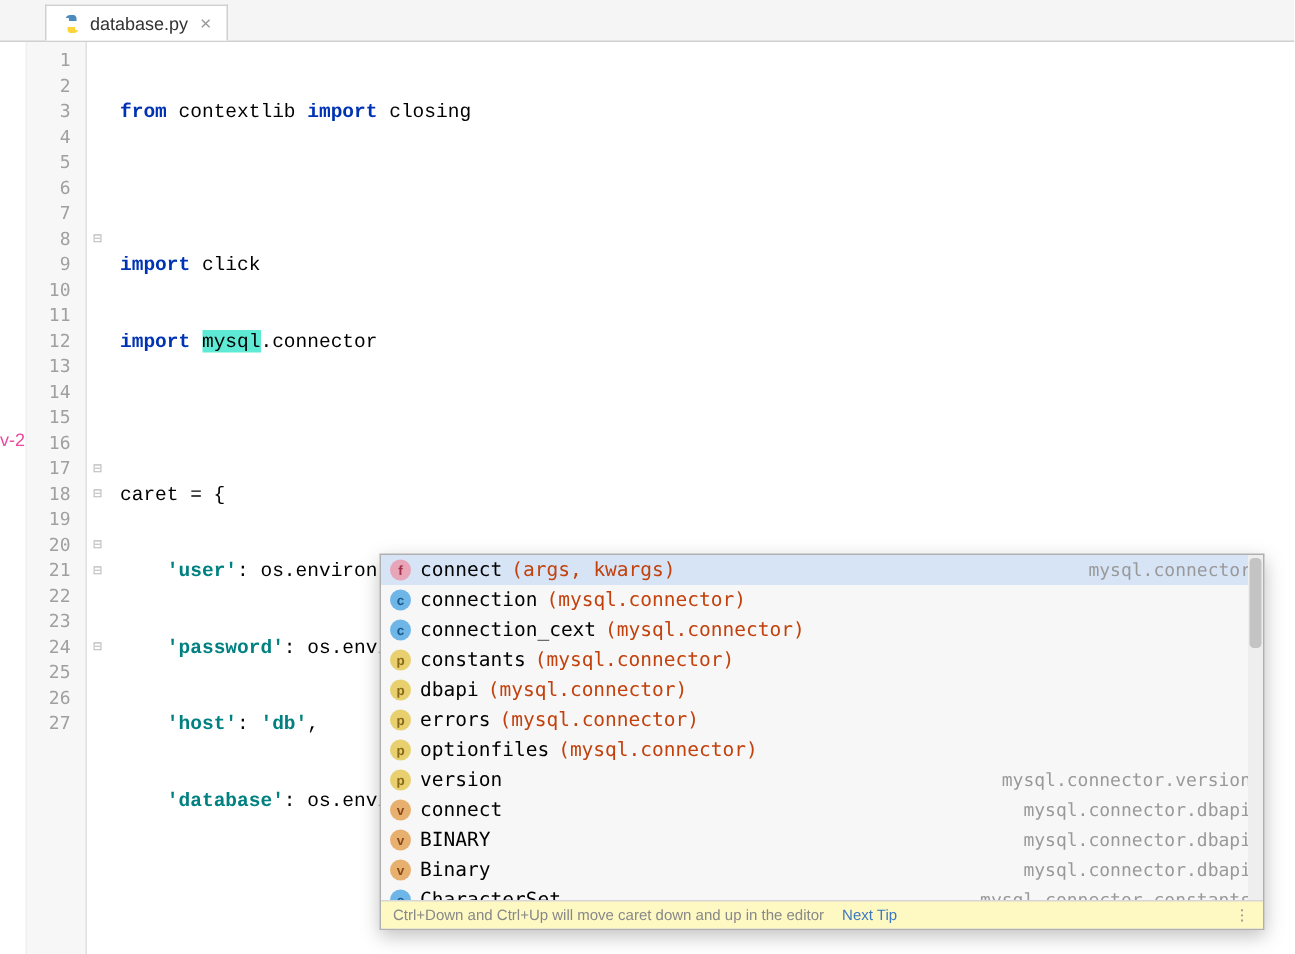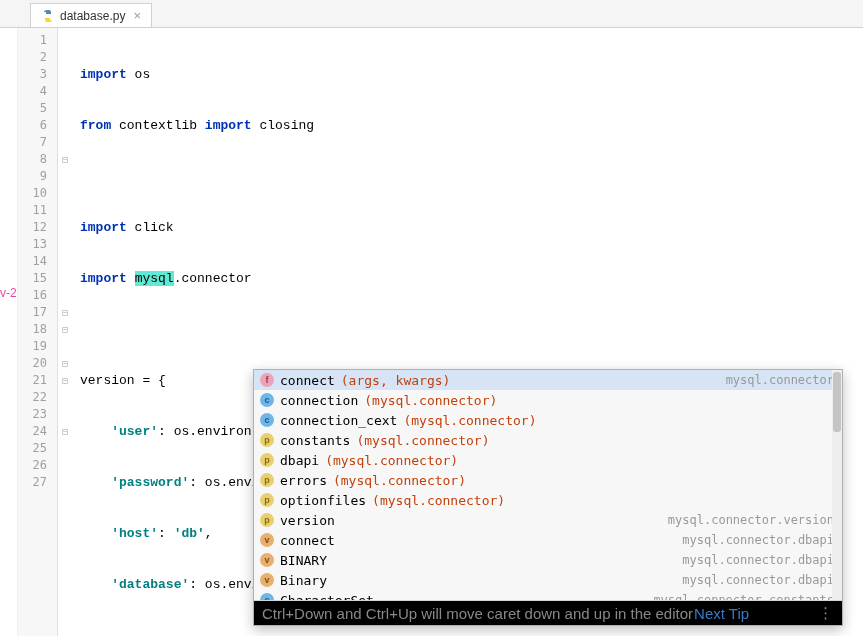--- a/index.html
+++ b/index.html
@@ -130,28 +130,28 @@
 .ico.c { background: #6fb6e8; color:#1a5a8a; }
 .ico.p { background: #e8d06f; color:#8a6a1a; }
 .ico.v { background: #e8b06f; color:#8a4a1a; }
 .popup-sb {
   position:absolute; right:0; top:0; width:10px; height:100%;
   background:#eee;
 }
 .popup-thumb { position:absolute; right:1px; top:2px; width:8px; height:60px; background:#c4c4c4; border-radius:3px; }
 .popup-footer {
   border-top: 1px solid #d6d6d6;
-  background: #000000;
+  background: #fef9c3;
   padding: 3px 8px;
   font-family: "Segoe UI",Arial,sans-serif;
-  font-size: 15px;
+  font-size: 10px;
   color: #888;
   display:flex; align-items:center;
 }
-.popup-footer a { color: #3b78c4; text-decoration: none; margin-left:1px; }
+.popup-footer a { color: #3b78c4; text-decoration: none; margin-left:12px; }
 .popup-footer .more { margin-left:auto; color:#888; letter-spacing:1px; cursor:pointer; }
 </style>
 </head>
 <body>
 
 <div class="tab-bar">
   <div class="tab">
     <span class="tab-icon">
       <svg width="14" height="14" viewBox="0 0 14 14">
           <path d="M6 1h2c1 0 2 1 2 2v2H5V4c0-1 0-1-1-1H3c0-1 1-2 3-2z" fill="#4b8bbe"></path>
@@ -219,27 +219,26 @@
       <div class="fold-minus">⊟</div>
       <div class="fold-minus">⊟</div>
       <div></div>
       <div></div>
       <div class="fold-minus">⊟</div>
       <div></div>
       <div></div>
       <div></div>
     </div>
   <div class="code">
-    <div class="code-line"><span class="kw">import</span><span> os</span></div>
     <div class="code-line"><span class="kw">from</span><span> contextlib </span><span class="kw">import</span><span> closing</span></div>
     <div class="code-line"></div>
     <div class="code-line"><span class="kw">import</span><span> click</span></div>
     <div class="code-line"><span class="kw">import</span> <span class="hl-box">mysql</span><span>.connector</span></div>
     <div class="code-line"></div>
-    <div class="code-line"><span>version = {</span></div>
+    <div class="code-line"><span>caret = {</span></div>
     <div class="code-line">    <span class="str">'user'</span><span>: os.environ[</span><span class="str">'MYSQL_USER'</span><span>],</span></div>
     <div class="code-line">    <span class="str">'password'</span><span>: os.environ[</span><span class="str">'MYSQL_PASSWORD'</span><span>],</span></div>
     <div class="code-line">    <span class="str">'host'</span><span>: </span><span class="str">'db'</span><span>,</span></div>
     <div class="code-line">    <span class="str">'database'</span><span>: os.environ[</span><span class="str">'MYSQL_DATABASE'</span><span>],</span></div>
     
     
     
     
     
     

